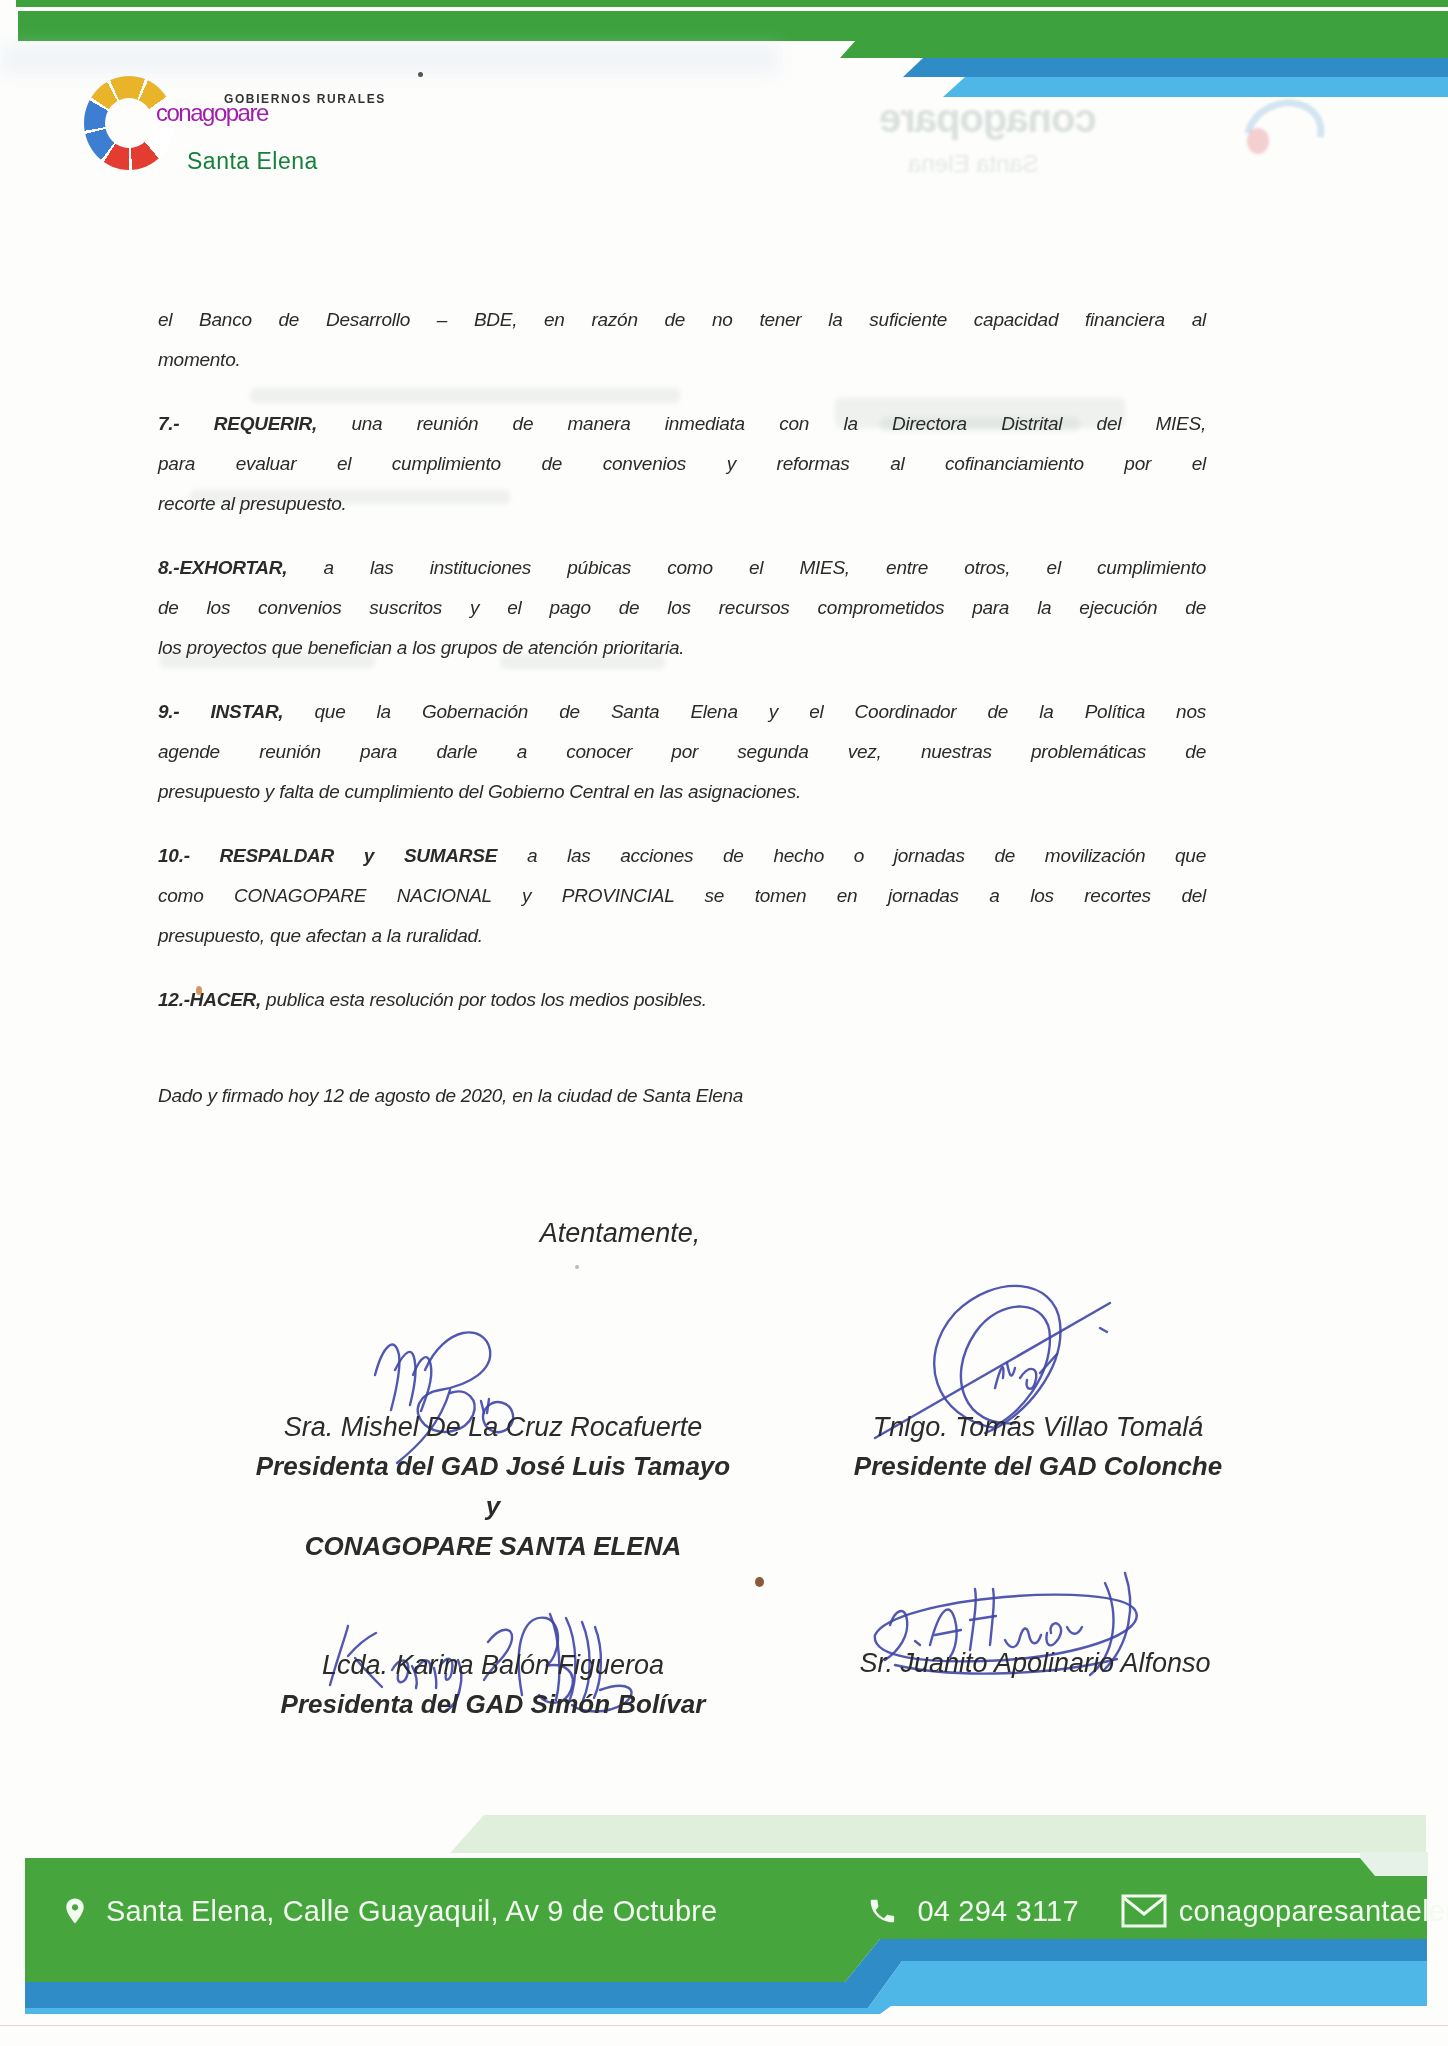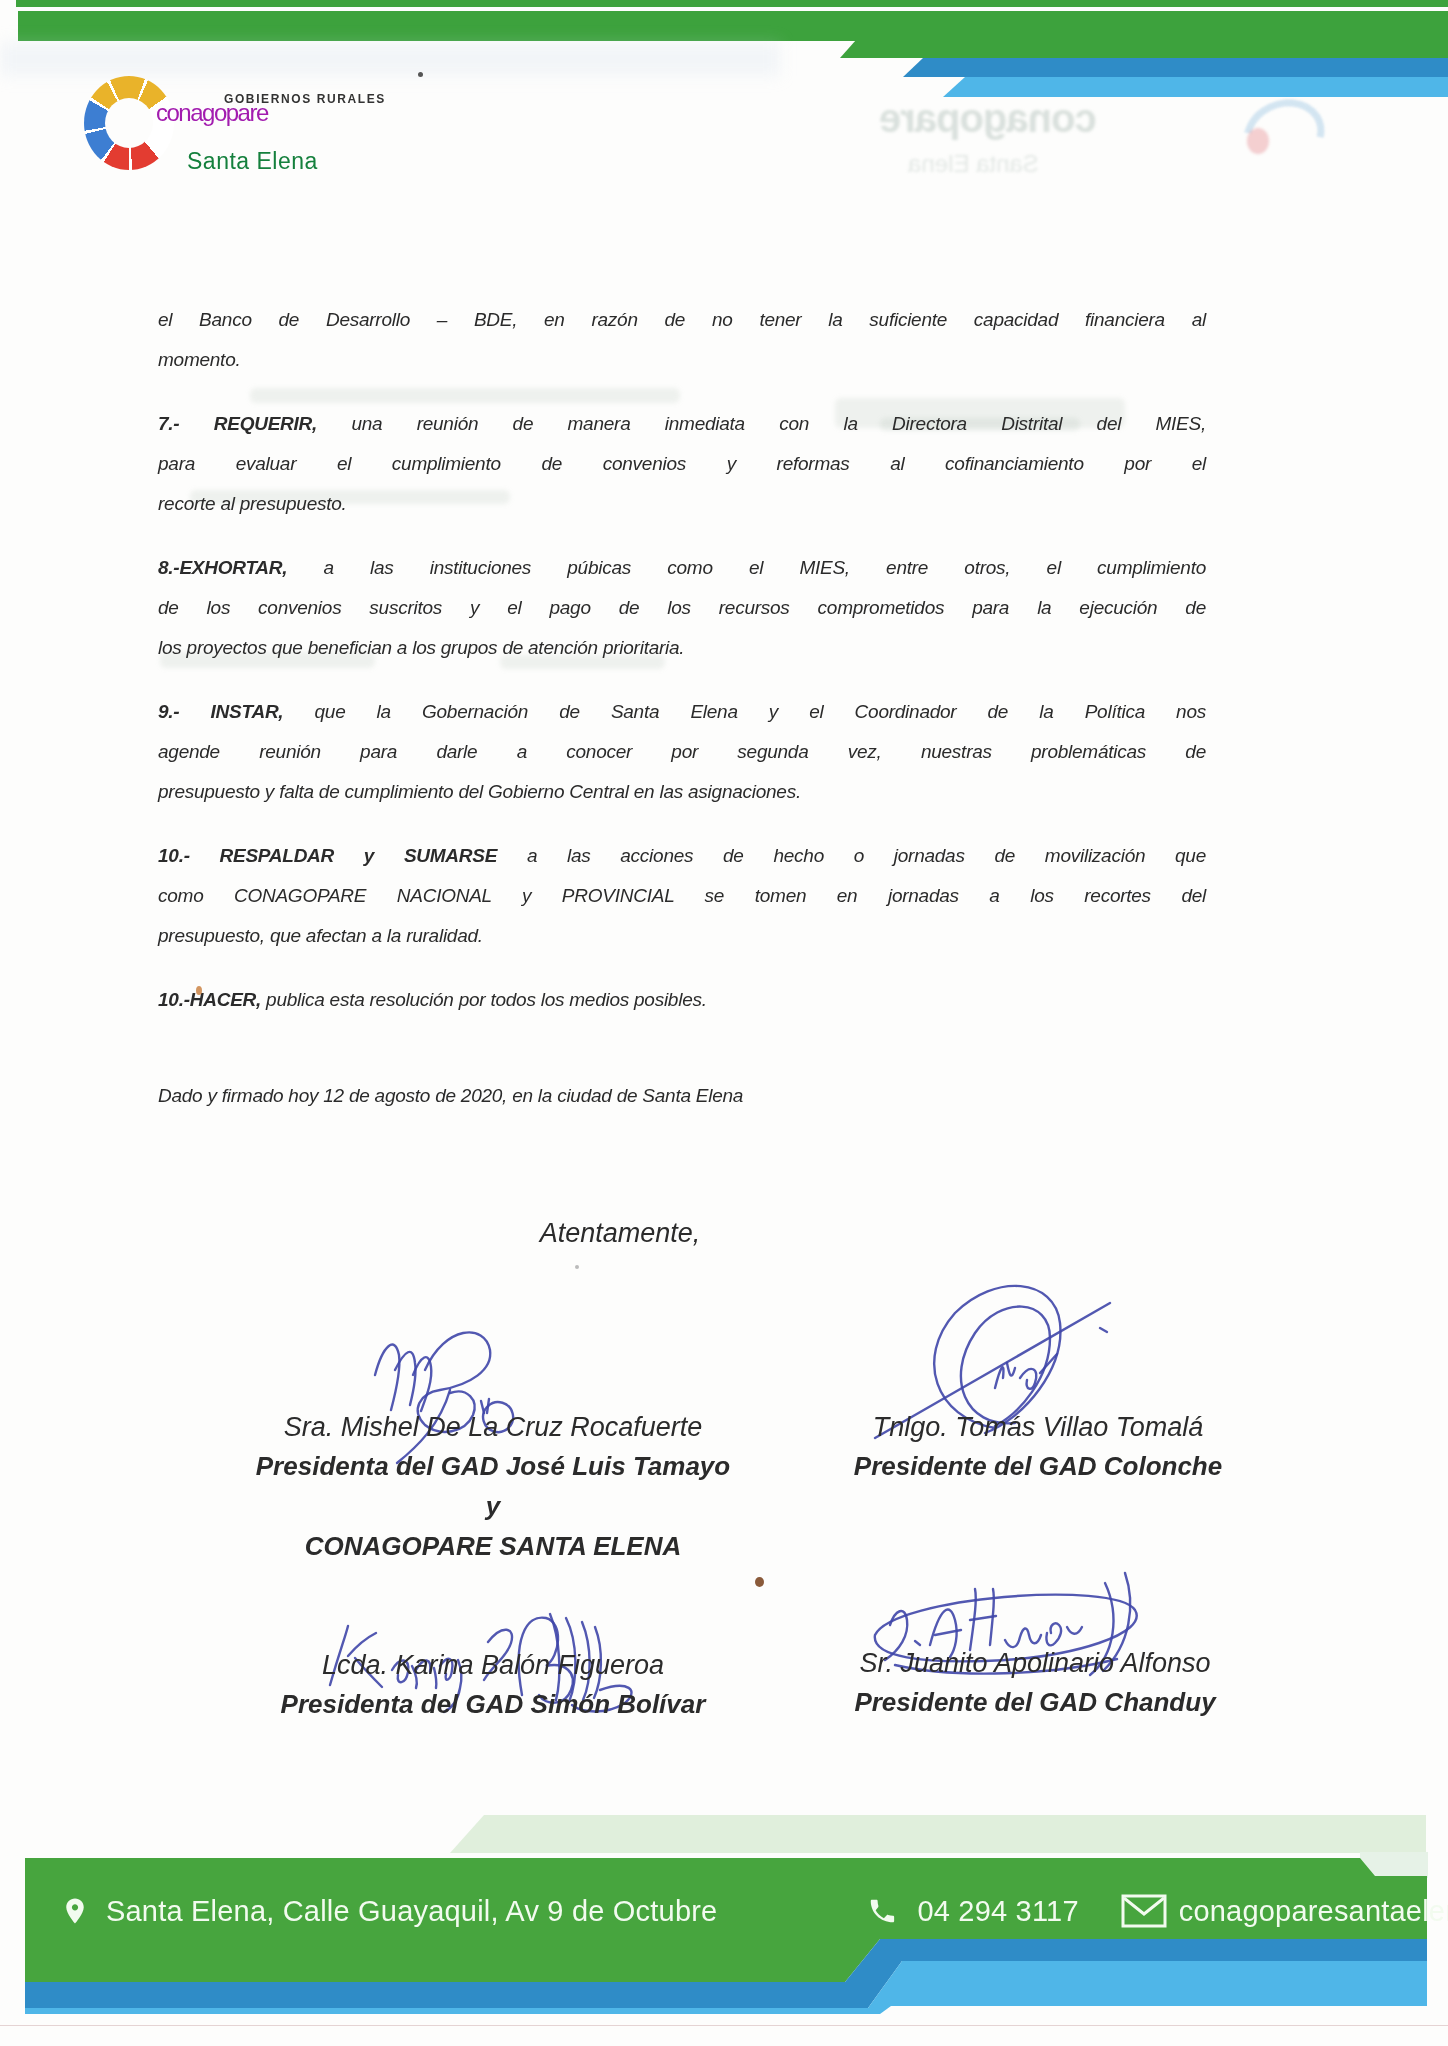--- a/index.html
+++ b/index.html
@@ -126,21 +126,21 @@
         <div class="line just"><span class="lead">9.- INSTAR,</span> que la Gobernación de Santa Elena y el Coordinador de la Política nos</div>
         <div class="line just">agende reunión para darle a conocer por segunda vez, nuestras problemáticas de</div>
         <div class="line">presupuesto y falta de cumplimiento del Gobierno Central en las asignaciones.</div>
       </div>
       <div class="para">
         <div class="line just"><span class="lead">10.- RESPALDAR y SUMARSE</span> a las acciones de hecho o jornadas de movilización que</div>
         <div class="line just">como CONAGOPARE NACIONAL y PROVINCIAL se tomen en jornadas a los recortes del</div>
         <div class="line">presupuesto, que afectan a la ruralidad.</div>
       </div>
       <div class="para">
-        <div class="line"><span class="lead">10.-HACER,</span> publica esta resolución por todos los medios posibles.</div>
+        <div class="line"><span class="lead">12.-HACER,</span> publica esta resolución por todos los medios posibles.</div>
       </div>
       <div class="dateline">Dado y firmado hoy 12 de agosto de 2020, en la ciudad de Santa Elena</div>
     </div>
   <div class="closing">Atentamente,</div>
 
   <svg class="sig-ink" style="left:355px;top:1315px;" width="180" height="150" viewBox="0 0 180 150">
     <path d="M20,60 C28,30 40,20 44,40 C46,55 40,80 36,95"></path>
     <path d="M40,55 C50,35 58,30 60,48 C62,60 58,78 55,90"></path>
     <path d="M58,60 C66,40 74,36 76,52 C78,66 70,85 66,96"></path>
     <path d="M70,55 C90,10 130,8 135,35 C138,55 115,70 85,75 C65,78 55,95 70,110 C85,122 110,118 118,100 C124,85 112,72 95,78"></path>
@@ -205,21 +205,20 @@
   <div class="sig-block" style="left:745px;top:1408px;width:490px;">
     <div class="sig-name">Tnlgo. Tomás Villao Tomalá</div>
     <div class="sig-title">Presidente del GAD Colonche</div>
   </div>
   <div class="sig-block" style="left:205px;top:1646px;width:480px;">
     <div class="sig-name">Lcda. Karina Balón Figueroa</div>
     <div class="sig-title">Presidenta del GAD Simón Bolívar</div>
   </div>
   <div class="sig-block" style="left:742px;top:1644px;width:490px;">
     <div class="sig-name">Sr. Juanito Apolinario Alfonso</div>
-    <div class="sig-title">Presidente del GAD Chanduy</div>
   </div>
 
   <div class="speck" style="left:755px;top:1577px;width:9px;height:10px;background:#8a5a3a;"></div>
   <div class="speck" style="left:196px;top:986px;width:6px;height:9px;background:#c87c3a;opacity:.8;"></div>
   <div class="speck" style="left:418px;top:72px;width:5px;height:5px;background:#555;"></div>
   <div class="speck" style="left:575px;top:1265px;width:4px;height:4px;background:#bbb;"></div>
   <div class="crease"></div>
 
   <div class="f-pale"></div>
   <div class="f-pale2"></div>

